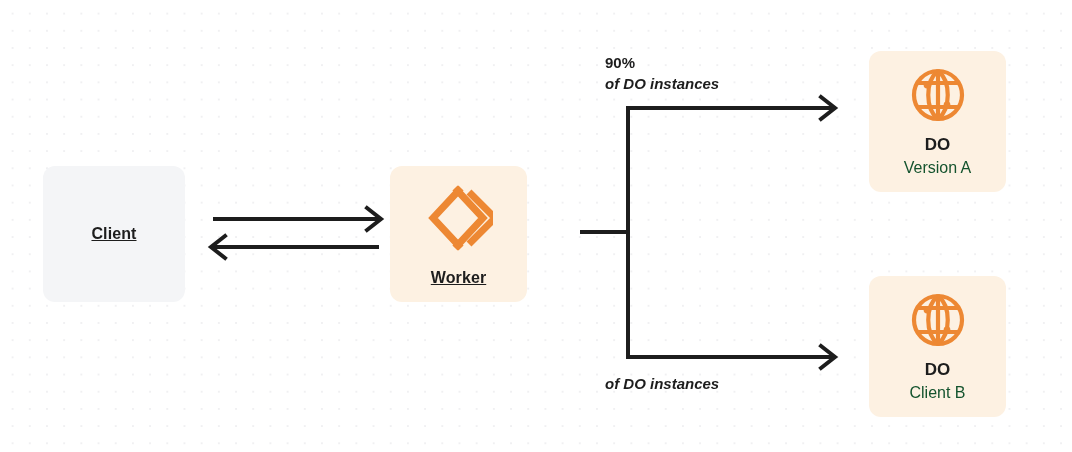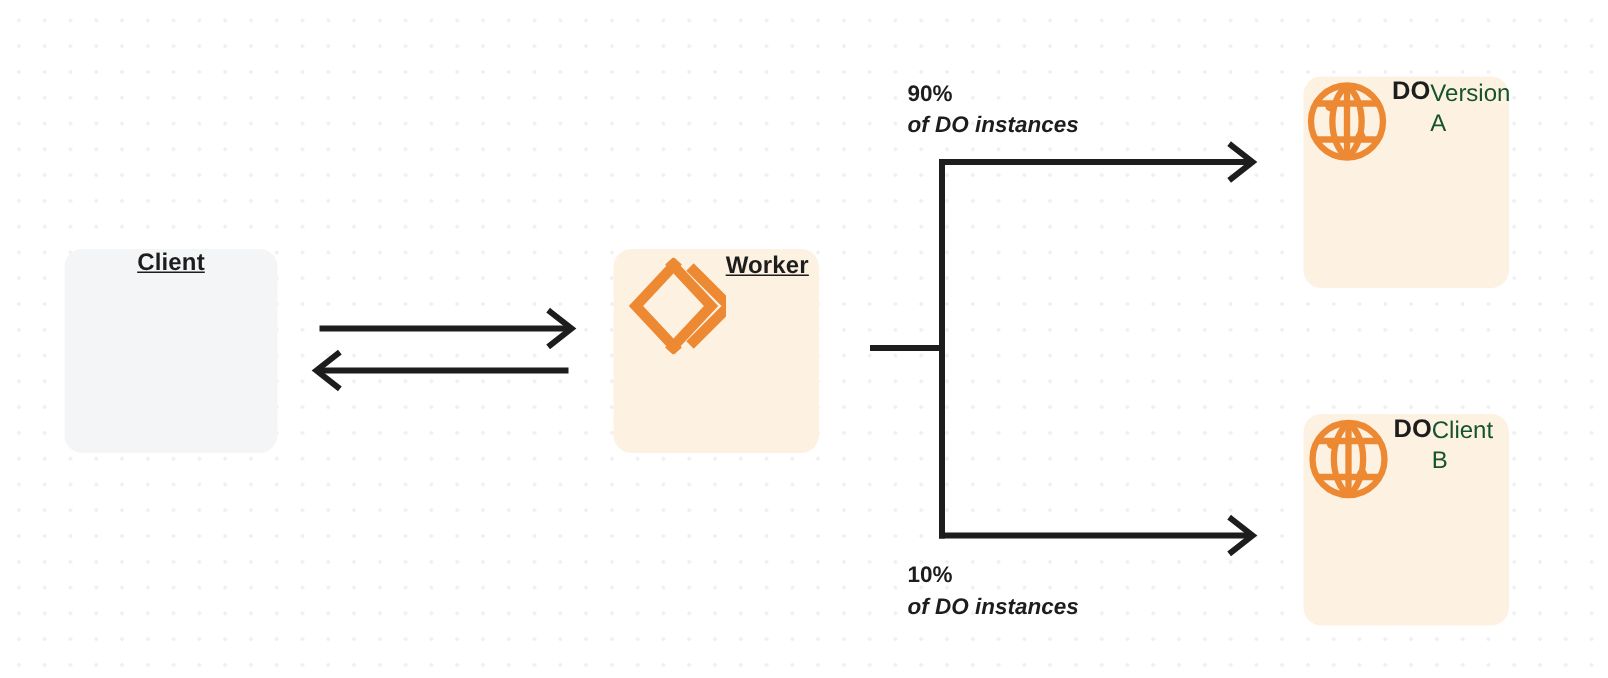--- a/index.html
+++ b/index.html
@@ -22,34 +22,35 @@
     background-size: 17.2px 17.2px;
     background-position: 4px 5px;
   }
 
   
   .node {
     position: absolute;
     box-sizing: border-box;
     border-radius: 12px;
     display: flex;
-    align-items: flex-start;
+    flex-direction: column;
+    align-items: center;
     justify-content: center;
   }
 
   .node-client {
     left: 43px;
     top: 166px;
     width: 142px;
     height: 136px;
     background: #f4f5f7;
   }
 
   .node-worker {
-    left: 409px;
+    left: 390px;
     top: 166px;
     width: 137px;
     height: 136px;
     background: #fdf1e2;
     padding-top: 2px;
   }
 
   .node-do-a {
     left: 869px;
     top: 51px;
@@ -223,17 +224,16 @@
     <span class="node-title-sm">DO</span>
     <span class="node-sub">Client B</span>
   </div>
 
   <div class="edge-label label-90">
     <span class="pct">90%</span>
     <span class="desc">of DO instances</span>
   </div>
 
   <div class="edge-label label-10">
-    <span class="pct">10%</span>
     <span class="desc">of DO instances</span>
   </div>
 
 </div>
 
 </body></html>

